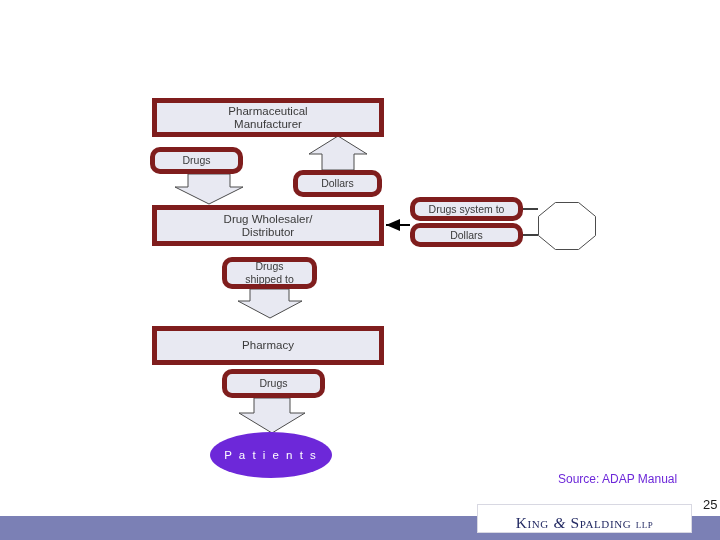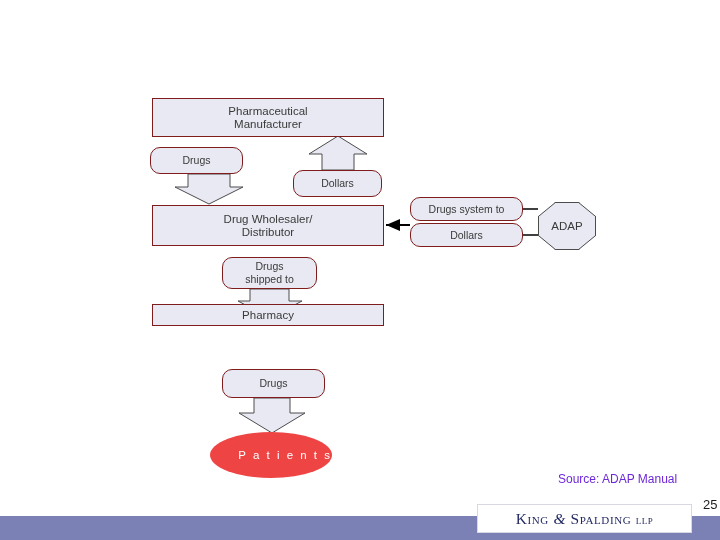--- a/index.html
+++ b/index.html
@@ -34,21 +34,21 @@
   .diagram {
     position: absolute;
     left: 150px;
     top: 92px;
     width: 450px;
     height: 400px;
   }
   .box {
     position: absolute;
     background: #e8e9f2;
-    border: 1px solid #7f1d1d;
+    border: 5px solid #7f1d1d;
     box-sizing: border-box;
     display: flex;
     align-items: center;
     justify-content: center;
     text-align: center;
     color: #3a3a3a;
     font-size: 11.5px;
     line-height: 13px;
   }
   .box.small {
@@ -56,21 +56,21 @@
     border-radius: 10px;
   }
   .box-label {
     display: block;
     white-space: pre-line;
   }
 
   
   #box-manufacturer { left: 2px;  top: 6px;   width: 232px; height: 39px; }
   #box-wholesaler   { left: 2px;  top: 113px; width: 232px; height: 41px; }
-  #box-pharmacy     { left: 2px;  top: 212px; width: 232px; height: 22px; }
+  #box-pharmacy     { left: 2px;  top: 234px; width: 232px; height: 39px; }
 
   #box-drugs1       { left: 0px;  top: 55px;  width: 93px;  height: 27px; }
   #box-dollars1     { left: 143px; top: 78px; width: 89px;  height: 27px; }
   #box-drugs-shipped{ left: 72px; top: 165px; width: 95px;  height: 32px; }
   #box-drugs3       { left: 72px; top: 277px; width: 103px; height: 29px; }
 
   #box-drugs-billed { left: 260px; top: 105px; width: 113px; height: 24px; }
   #box-dollars2     { left: 260px; top: 131px; width: 113px; height: 24px; }
 
   
@@ -99,25 +99,25 @@
     pointer-events: none;
   }
 
   
   .ellipse {
     position: absolute;
     left: 60px;
     top: 340px;
     width: 122px;
     height: 46px;
-    background: #ef4444;
+    background: #6d28d9;
     border-radius: 50%;
     display: flex;
     align-items: center;
-    justify-content: flex-end;
+    justify-content: center;
     color: #ffffff;
     font-size: 11.5px;
     letter-spacing: 2px;
   }
 
   .arrow-layer {
     position: absolute;
     left: 0; top: 0;
     width: 450px; height: 400px;
     pointer-events: none;
@@ -155,21 +155,21 @@
   .footer-logo {
     position: absolute;
     left: 477px;
     top: 504px;
     width: 215px;
     height: 29px;
     background: #ffffff;
     border: 1px solid #d8d8e2;
     box-sizing: border-box;
     display: flex;
-    align-items: center;
+    align-items: flex-end;
     justify-content: center;
   }
   .logo-text {
     font-family: "Liberation Serif", serif;
     font-variant: small-caps;
     font-size: 15.5px;
     color: #232a63;
     letter-spacing: 0.6px;
     white-space: nowrap;
   }
@@ -219,23 +219,20 @@
     </div>
 
     <div class="box small" id="box-drugs-billed">
       <span class="box-label">Drugs system to</span>
     </div>
 
     <div class="box small" id="box-dollars2">
       <span class="box-label">Dollars</span>
     </div>
 
-    <div class="octagon">
-      <span class="box-label">ADAP</span>
-    </div>
     <svg class="octagon-border" viewBox="0 0 58 48" width="58" height="48">
       <polygon points="17.4,0.5 40.6,0.5 57.5,14.4 57.5,33.6 40.6,47.5 17.4,47.5 0.5,33.6 0.5,14.4" fill="none" stroke="#4c4c4c" stroke-width="1"></polygon>
     </svg>
 
     <div class="box small" id="box-drugs-shipped">
       <span class="box-label">Drugs
 shipped to</span>
     </div>
 
     <div class="box" id="box-pharmacy">

